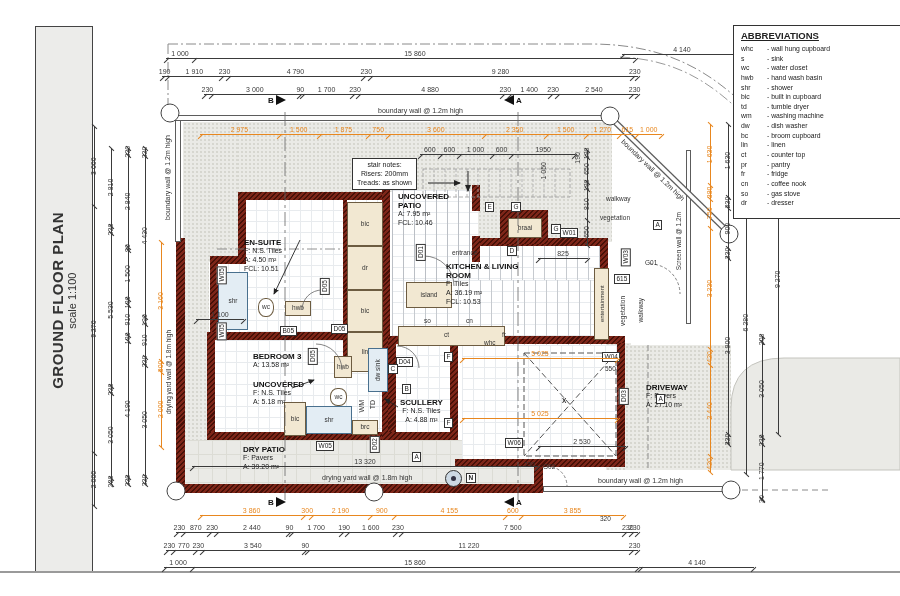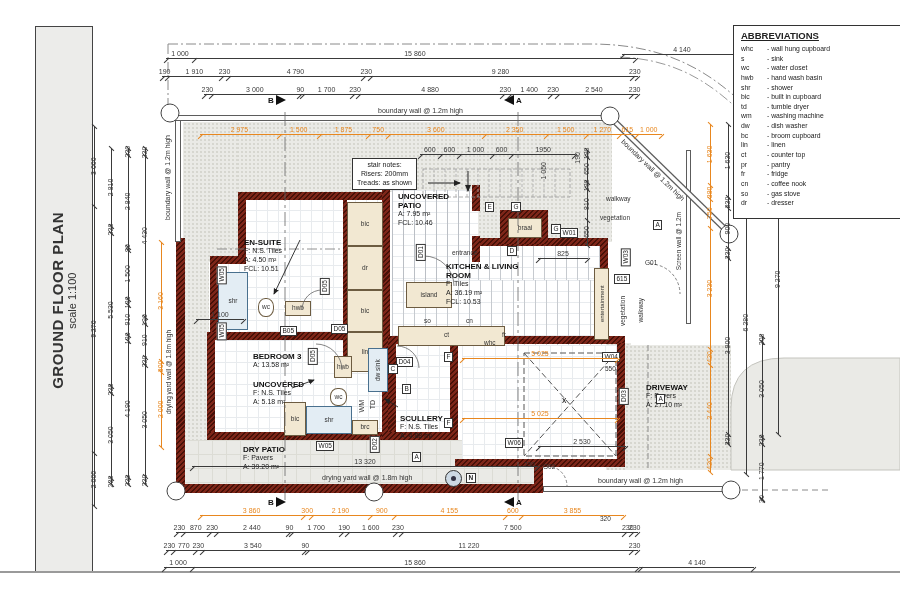--- a/index.html
+++ b/index.html
@@ -237,21 +237,21 @@
   <div class="rlabel" style="left:253px;top:380px;">
     <div class="rname">UNCOVERED</div>
     <div class="rline">F: N.S. Tiles</div>
     <div class="rline">A: 5.18 m²</div>
   </div>
   <div class="rlabel" style="left:243px;top:445px;">
     <div class="rname">DRY PATIO</div>
     <div class="rline">F: Pavers</div>
     <div class="rline">A: 39.20 m²</div>
   </div>
-  <div class="rlabel" style="left:400px;top:414px;">
+  <div class="rlabel" style="left:400px;top:398px;text-align:center;">
     <div class="rname">SCULLERY</div>
     <div class="rline">F: N.S. Tiles</div>
     <div class="rline">A: 4.88 m²</div>
   </div>
   <div class="rlabel" style="left:646px;top:383px;">
     <div class="rname">DRIVEWAY</div>
     <div class="rline">F: Pavers</div>
     <div class="rline">A: 27.10 m²</div>
   </div>
 

